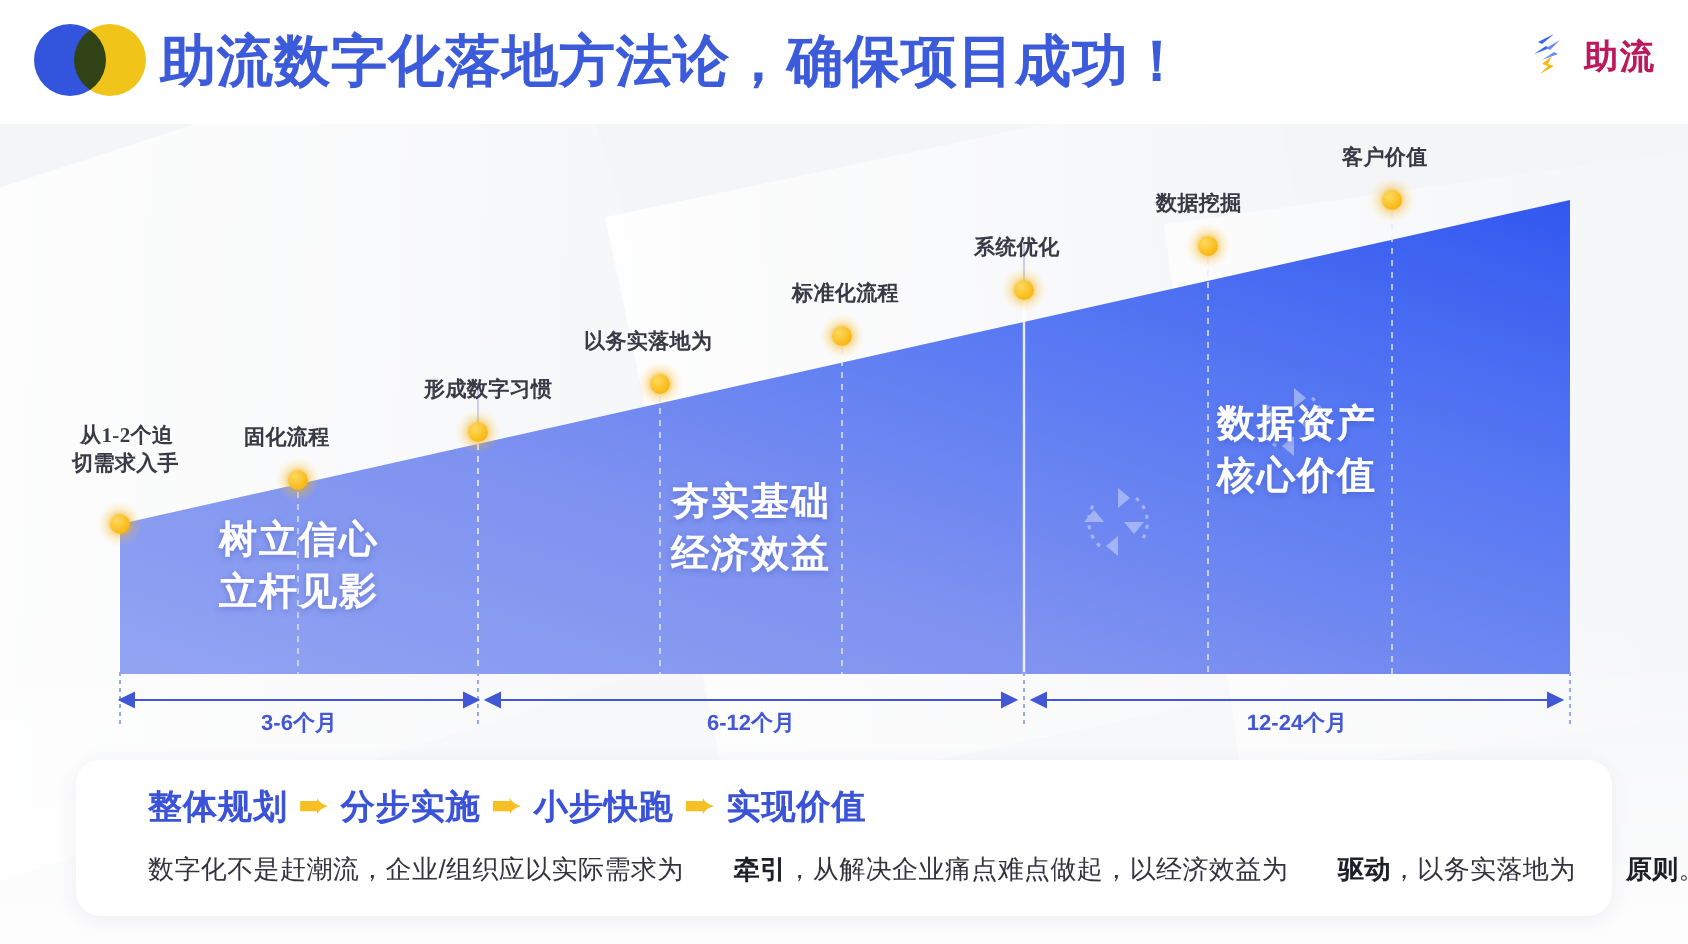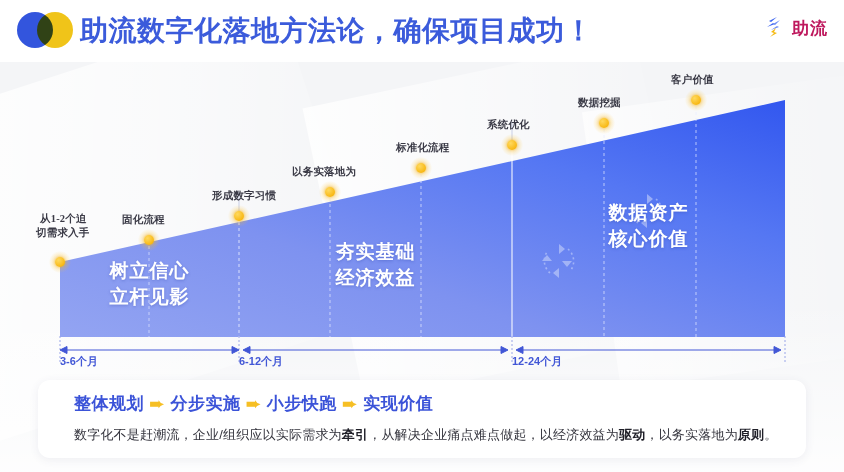--- a/index.html
+++ b/index.html
@@ -50,31 +50,31 @@
   .stage-title{position:absolute;z-index:5;color:#ffffff;font-size:19px;font-weight:bold;
                line-height:26px;text-align:center;letter-spacing:1px;
                text-shadow:0 1px 3px rgba(40,60,160,.35);}
 
   .loop-icon{position:absolute;z-index:4;opacity:.55;}
 
   
   .axis{position:absolute;left:0;top:336px;width:844px;height:40px;z-index:5;}
   .axis svg{position:absolute;left:0;top:0;}
   .axis-label{position:absolute;top:18px;font-size:11px;font-weight:bold;color:#4257d6;
-              white-space:nowrap;}
+              text-align:center;white-space:nowrap;}
 
   
   .card{position:absolute;left:38px;top:380px;width:768px;height:78px;background:#ffffff;
         border-radius:12px;box-shadow:0 2px 10px rgba(60,70,120,.08);z-index:6;}
   .card-steps{position:absolute;left:36px;top:12px;display:flex;align-items:center;
               font-size:17px;font-weight:bold;color:#3b53d8;letter-spacing:.5px;white-space:nowrap;}
   .card-steps .arw{display:inline-block;margin:0 5px;color:#f6bf24;font-size:19px;line-height:1;}
   .card-desc{position:absolute;left:36px;top:46px;font-size:13px;color:#33333c;
              letter-spacing:.2px;white-space:nowrap;}
-  .card-desc b{font-weight:bold;color:#1f1f28;}
+  .card-desc b{font-weight:bold;color:#1f1f28;margin-left:25px;}
 </style>
 </head>
 <body>
 
 <div class="slide">
 
   <div class="bg-rays">
     <div class="ray ray1"></div>
     <div class="ray ray2"></div>
     <div class="ray ray3"></div>

